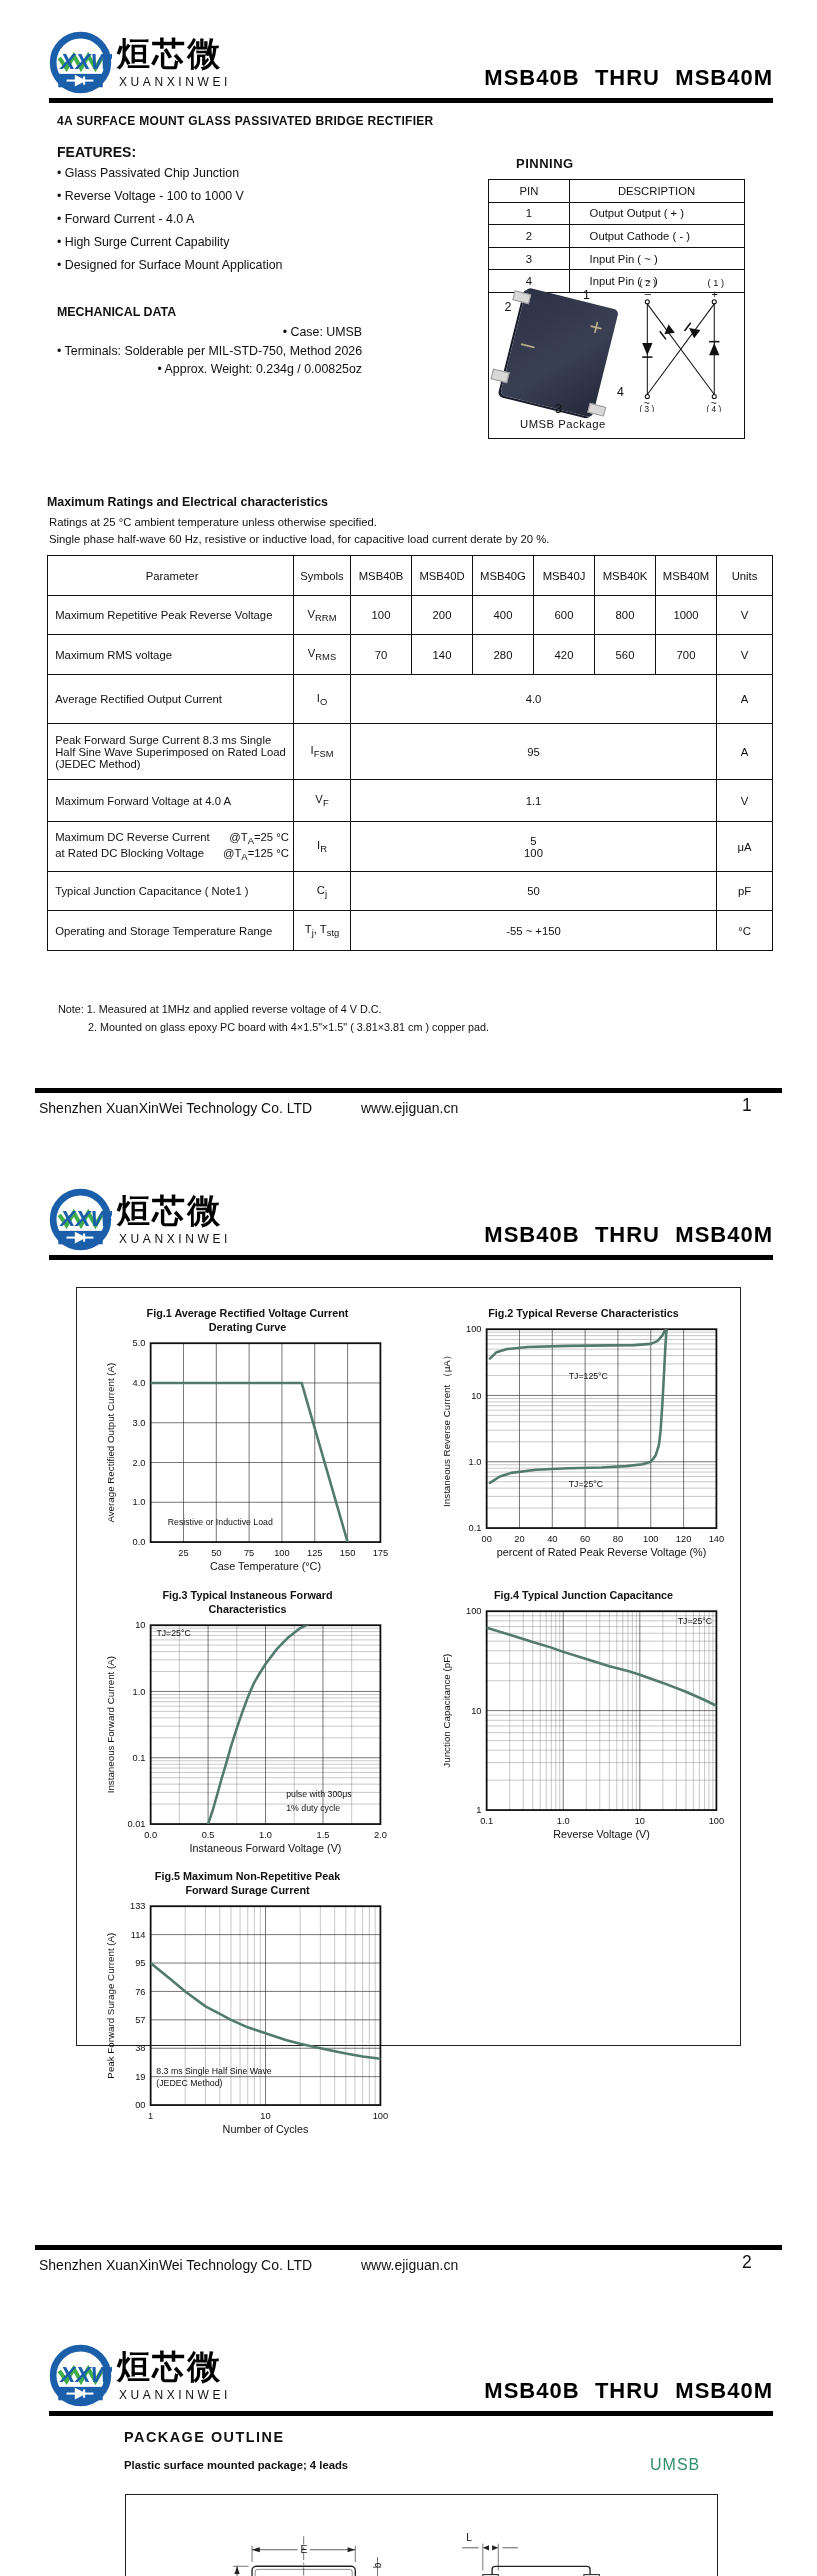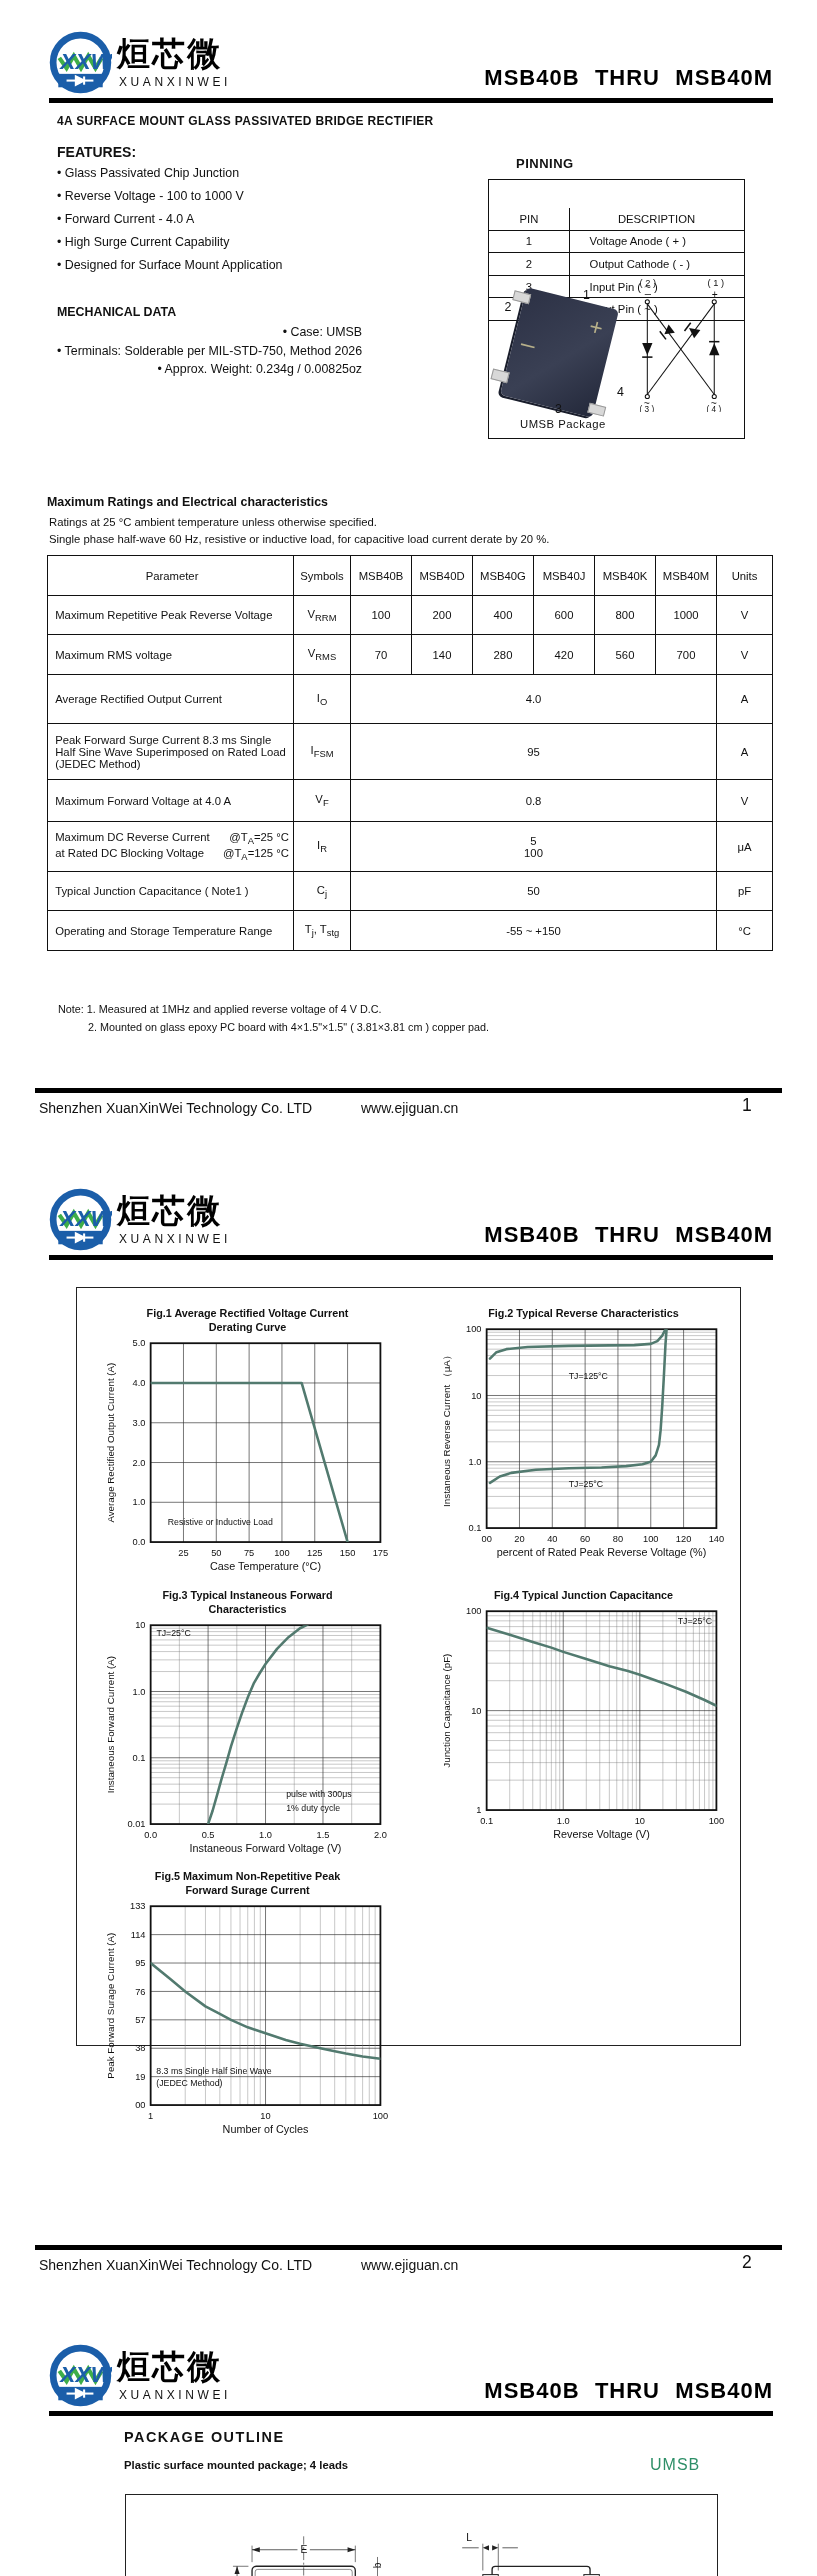--- a/index.html
+++ b/index.html
@@ -24,21 +24,21 @@
   
   .p1-prodtitle{position:absolute;left:57px;top:114px;font-size:12px;font-weight:bold;letter-spacing:0.3px;}
   .p1-feat-h{position:absolute;left:57px;top:144px;font-size:14px;font-weight:bold;}
   .p1-feats{position:absolute;left:57px;top:166px;font-size:12.4px;}
   .p1-feats div{height:23px;}
   .p1-mech-h{position:absolute;left:57px;top:305px;font-size:12.4px;font-weight:bold;}
   .p1-mechs{position:absolute;left:57px;top:325px;font-size:12.4px;text-align:right;}
   .p1-mechs div{height:18.5px;}
   .pinning-h{position:absolute;left:516px;top:156px;font-size:13px;font-weight:bold;letter-spacing:0.5px;}
   .pin-box{position:absolute;left:488px;top:179px;width:255px;height:258px;border:1.5px solid #111;}
-  .pin-table{width:100%;border-collapse:collapse;font-size:11.3px;margin-top:28px;}
+  .pin-table{width:100%;border-collapse:collapse;font-size:11.3px;}
   .pin-table td{border-bottom:1px solid #111;height:19.6px;text-align:center;}
   .pin-table td.pcol{width:78px;border-right:1px solid #111;}
   .pin-table td.dcol{text-align:left;padding-left:19.6px;}
   .pkg-photo{position:absolute;left:23px;top:117px;width:95px;height:111px;
       background:linear-gradient(135deg,#2c3145 0%,#3a4054 55%,#23283a 100%);
       border-radius:5.2px;transform:rotate(14deg);box-shadow:-2.1px 2.1px 0 #1a1e2c;}
   .pkg-photo .plus{position:absolute;right:11.3px;top:9.3px;color:#b7b08a;font-size:23px;}
   .pkg-photo .minus{position:absolute;left:8.2px;top:40px;color:#b7b08a;font-size:25px;}
   .pkg-photo .lead{position:absolute;width:15.5px;height:8.2px;background:#d8d8d8;border:0.5px solid #999;}
   .pin-num{position:absolute;font-size:12.4px;color:#111;}
@@ -112,21 +112,21 @@
   <div class="pinning-h">PINNING</div>
   <div class="pin-box">
     <table class="pin-table" id="pinTable">
         <tbody>
           <tr>
             <td class="pcol">PIN</td>
             <td class="dcol" style="text-align:center;padding-left:0;">DESCRIPTION</td>
           </tr>
           <tr>
             <td class="pcol">1</td>
-            <td class="dcol">Voltage Anode ( + )</td>
+            <td class="dcol">Output Output ( + )</td>
           </tr>
           <tr>
             <td class="pcol">2</td>
             <td class="dcol">Output Cathode ( - )</td>
           </tr>
           <tr>
             <td class="pcol">3</td>
             <td class="dcol">Input Pin ( ~ )</td>
           </tr>
           <tr>
@@ -243,21 +243,21 @@
           </tr>
           <tr style="height:56px">
             <td class="param">Peak Forward Surge Current 8.3 ms Single Half Sine Wave Superimposed on Rated Load (JEDEC Method)</td>
             <td>I<sub>FSM</sub></td>
             <td colspan="6">95</td>
             <td>A</td>
           </tr>
           <tr style="height:42px">
             <td class="param">Maximum  Forward Voltage at 4.0 A</td>
             <td>V<sub>F</sub></td>
-            <td colspan="6">0.8</td>
+            <td colspan="6">1.1</td>
             <td>V</td>
           </tr>
           <tr style="height:50px">
             <td class="param">
               <div style="display:flex;justify-content:space-between;">
                 <span>Maximum DC Reverse Current</span>
                 <span>@T<sub>A</sub>=25 °C</span>
               </div>
               <div style="display:flex;justify-content:space-between;">
                 <span>at Rated DC Blocking Voltage</span>

